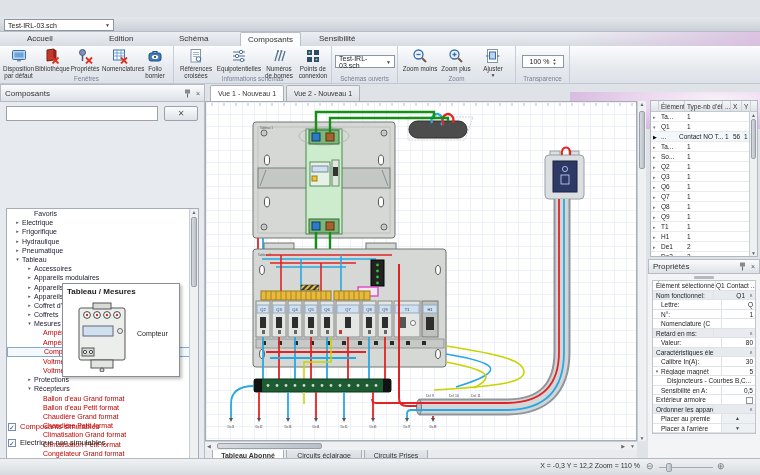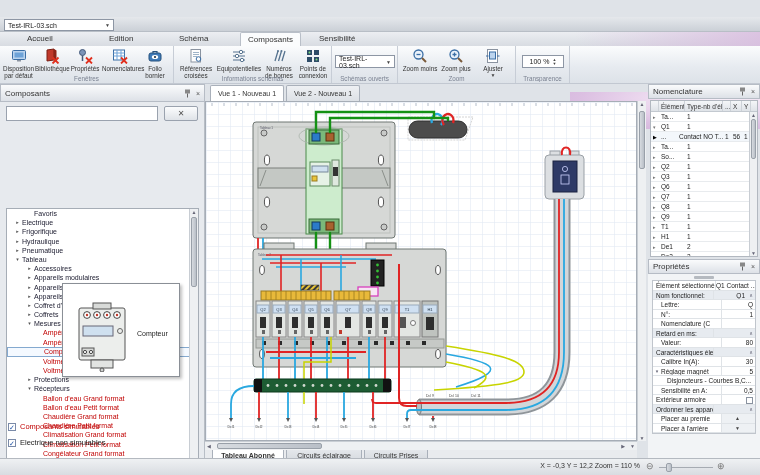--- a/index.html
+++ b/index.html
@@ -370,20 +370,21 @@
     </div>
 
     <div class="abs" style="left:8px;top:338px">
       <span class="cbx">✓</span><span style="color:#c00000;font-size:7.5px">Composants simulables</span>
     </div>
     <div class="abs" style="left:8px;top:354px">
       <span class="cbx">✓</span><span style="font-size:7.5px">Electrique non simulables</span>
     </div>
 
     <div class="abs" style="left:62px;top:199px;width:118px;height:94px;background:#fff;border:1px solid #8a8f96;box-shadow:2px 2px 3px rgba(0,0,0,.25);z-index:5">
+      <div style="font-size:8px;font-weight:bold;color:#222;padding:3px 4px">Tableau / Mesures</div>
       <svg class="abs" style="left:10px;top:18px" width="58" height="70" viewBox="0 0 58 70">
         <rect x="6" y="6" width="46" height="52" rx="2" fill="#eceeec" stroke="#555"></rect>
         <rect x="20" y="1" width="18" height="6" fill="#d8dad8" stroke="#555"></rect>
         <circle cx="14" cy="13" r="3.4" fill="#fff" stroke="#444"></circle>
           <circle cx="24" cy="13" r="3.4" fill="#fff" stroke="#444"></circle>
           <circle cx="34" cy="13" r="3.4" fill="#fff" stroke="#444"></circle>
           <circle cx="44" cy="13" r="3.4" fill="#fff" stroke="#444"></circle>
         <circle cx="14" cy="13" r="1.2" fill="#c0392b"></circle>
           <circle cx="24" cy="13" r="1.2" fill="#c0392b"></circle>
           <circle cx="34" cy="13" r="1.2" fill="#c0392b"></circle>
@@ -684,29 +685,20 @@
     <div class="thumb" style="position:absolute;left:12px;top:1px;width:105px;height:6px"></div>
     <span style="position:absolute;right:12px;top:1px;font-size:5px;color:#667">▶</span>
     <span style="position:absolute;right:2px;top:1px;font-size:5px;color:#667">▼</span>
   </div>
 
   <div class="abs" style="left:205px;top:450px;width:432px;height:12px;background:#e9ebee"></div>
   <div class="sheettab active" style="left:212px;width:72px">Tableau Abonné</div>
   <div class="sheettab" style="left:286px;width:76px">Circuits éclairage</div>
   <div class="sheettab" style="left:364px;width:64px">Circuits Prises</div>
 
-  <div class="phead abs" style="left:648px;top:84px;width:112px;height:15px">
-    <span>Nomenclature</span>
-      <span class="sp"></span>
-    <svg width="7" height="9" viewBox="0 0 7 9" class="pglyph">
-        <rect x="1" y="0.5" width="5" height="4" fill="#888"></rect>
-        <line x1="3.5" y1="4.5" x2="3.5" y2="8.5" stroke="#666"></line>
-      </svg>
-    <span class="pglyph">×</span>
-  </div>
   <div id="nomtable" class="abs">
     <div class="nhead">
       <span class="nc0"></span>
       <span class="nc1">Élément</span>
       <span class="nc2">Type-nb d'él...</span>
       <span class="nc3">...</span>
       <span class="nc4">X</span>
       <span class="nc5">Y</span>
     </div>
     <div class="nr">

